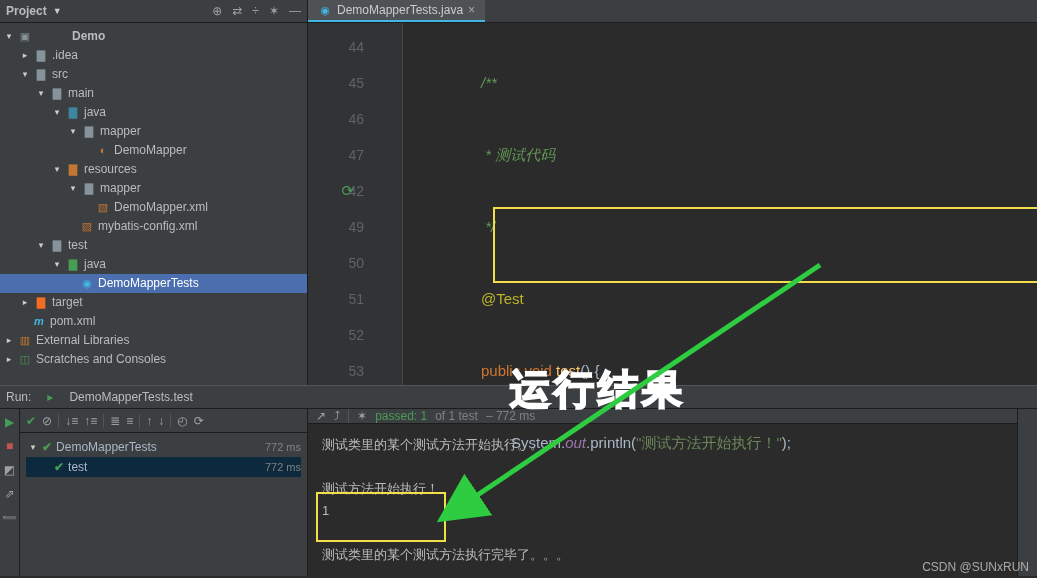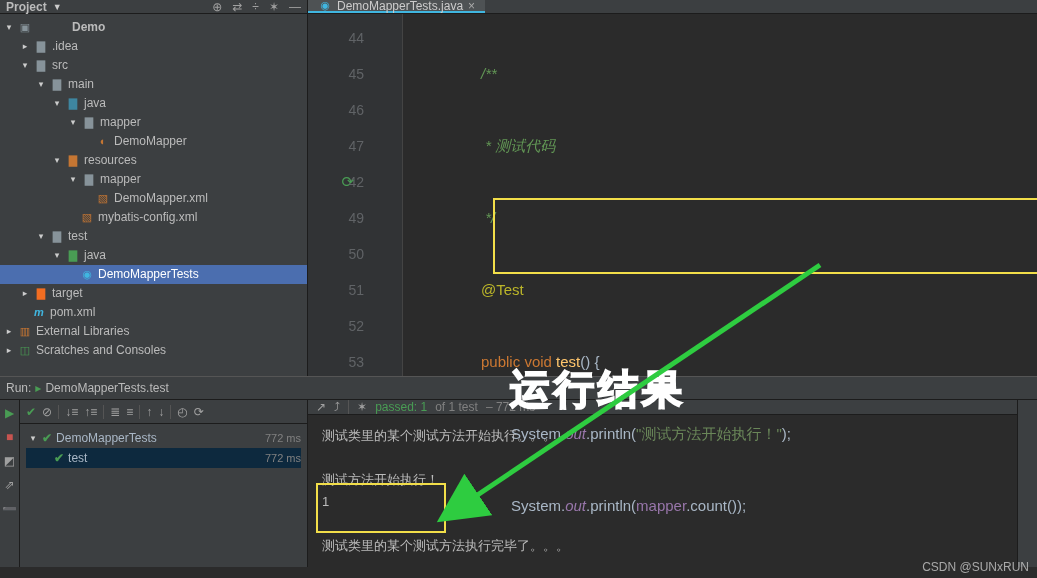--- a/index.html
+++ b/index.html
@@ -6,21 +6,21 @@
     --bg:#2b2b2b; --bg2:#3c3f41; --bg3:#313335; --bg4:#4e5254;
     --fg:#a9b7c6; --fg-dim:#808080; --fg-mute:#606366;
     --sel:#0d293e; --sel-bright:#4b6eaf;
     --border:#555; --accent:#cc7832; --str:#6a8759; --num:#6897bb;
     --kw:#cc7832; --ident:#ffc66d; --field:#a0a0ff; --purple:#9876aa;
     --comment:#808080; --doc:#629755; --green:#499c54; --yellow:#f2de49;
     --orange:#f26d21; --blue:#40b6e0;
   }
   *{box-sizing:border-box;font-family:"Segoe UI","Microsoft YaHei",sans-serif;}
   body{margin:0;background:var(--bg);color:var(--fg);width:1037px;height:578px;overflow:hidden;position:relative;font-size:12px;}
-  .top-row{display:flex;height:14px;background:var(--bg2);border-bottom:1px solid #1c1c1c;align-items:stretch;}
+  .top-row{display:flex;height:23px;background:var(--bg2);border-bottom:1px solid #1c1c1c;align-items:stretch;}
   .proj-header{width:308px;display:flex;align-items:center;padding:0 6px;gap:6px;border-right:1px solid #1c1c1c;}
   .proj-title{font-weight:bold;color:#bbb;}
   .proj-header .tri{font-size:9px;color:#ccc;}
   .proj-icons{margin-left:auto;display:flex;gap:10px;color:#a0a0a0;}
   .proj-icons span{cursor:pointer;}
   .tabs{display:flex;align-items:stretch;}
   .tab{display:flex;align-items:center;gap:5px;padding:0 10px;background:#4e5254;border-bottom:2px solid #40b6e0;color:#ccc;font-size:12px;}
   .tab .close{color:#aaa;cursor:pointer;}
   .main-row{display:flex;height:362px;}
   
@@ -43,21 +43,21 @@
   .gutter .run-icon{position:absolute;color:#499c54;font-size:15px;right:10px;}
   .code{flex:1;padding:6px 8px;line-height:36px;white-space:pre;position:relative;color:#a9b7c6;}
   .kw{color:#cc7832;}
   .ann{color:#bbb529;}
   .str{color:#6a8759;}
   .fld{color:#9876aa;font-style:italic;}
   .mth{color:#ffc66d;}
   .doc{color:#629755;font-style:italic;}
   .box-yellow{border:2px solid #f2de49;position:absolute;}
   
-  .run-bar{height:24px;background:var(--bg2);border-top:1px solid #555;border-bottom:1px solid #1c1c1c;display:flex;align-items:center;gap:4px;padding:0 6px;font-size:12px;color:#bbb;}
+  .run-bar{height:24px;background:var(--bg2);border-top:1px solid #555;border-bottom:1px solid #1c1c1c;display:flex;align-items:center;gap:16px;padding:0 6px;font-size:12px;color:#bbb;}
   .run-bar .run-ico{color:#499c54;}
   .run-body{display:flex;height:167px;background:#2b2b2b;}
   .run-side{width:20px;background:var(--bg2);border-right:1px solid #1c1c1c;display:flex;flex-direction:column;align-items:center;gap:10px;padding-top:6px;font-size:12px;color:#a0a0a0;}
   .run-side .play{color:#499c54;}
   .run-mid{width:288px;display:flex;flex-direction:column;background:var(--bg2);border-right:1px solid #1c1c1c;}
   .run-toolbar{height:24px;display:flex;align-items:center;gap:6px;padding:0 6px;color:#a0a0a0;border-bottom:1px solid #1c1c1c;background:#3c3f41;font-size:12px;}
   .run-toolbar .sep{width:1px;height:14px;background:#555;}
   .run-tests{flex:1;padding:4px 6px;font-size:12px;}
   .test-row{display:flex;align-items:center;gap:4px;height:20px;cursor:pointer;}
   .test-row.sel{background:#0d293e;}
@@ -196,21 +196,20 @@
       <div>52</div>
       <div>53</div>
     </div>
     <div class="code">
 <div style="padding-left:70px"><span class="doc">/**</span></div>
 <div style="padding-left:70px"><span class="doc"> * 测试代码</span></div>
 <div style="padding-left:70px"><span class="doc"> */</span></div>
 <div style="padding-left:70px"><span class="ann">@Test</span></div>
 <div style="padding-left:70px"><span class="kw">public</span> <span class="kw">void</span> <span class="mth">test</span><span>() {</span></div>
 <div style="padding-left:100px"><span>System.</span><span class="fld">out</span><span>.println(</span><span class="str">"测试方法开始执行！"</span><span>);</span></div>
-<div style="padding-left:100px"><span>System.</span><span class="fld">out</span><span>.println(</span><span class="purple" style="color:#9876aa">mapper</span><span>.count());</span></div>
 <div style="padding-left:70px"></div>
 
 
       
       <div class="box-yellow" style="top:184px;left:90px;width:570px;height:76px"></div>
     </div>
   </div>
 </div>
 
 <div class="run-bar">

